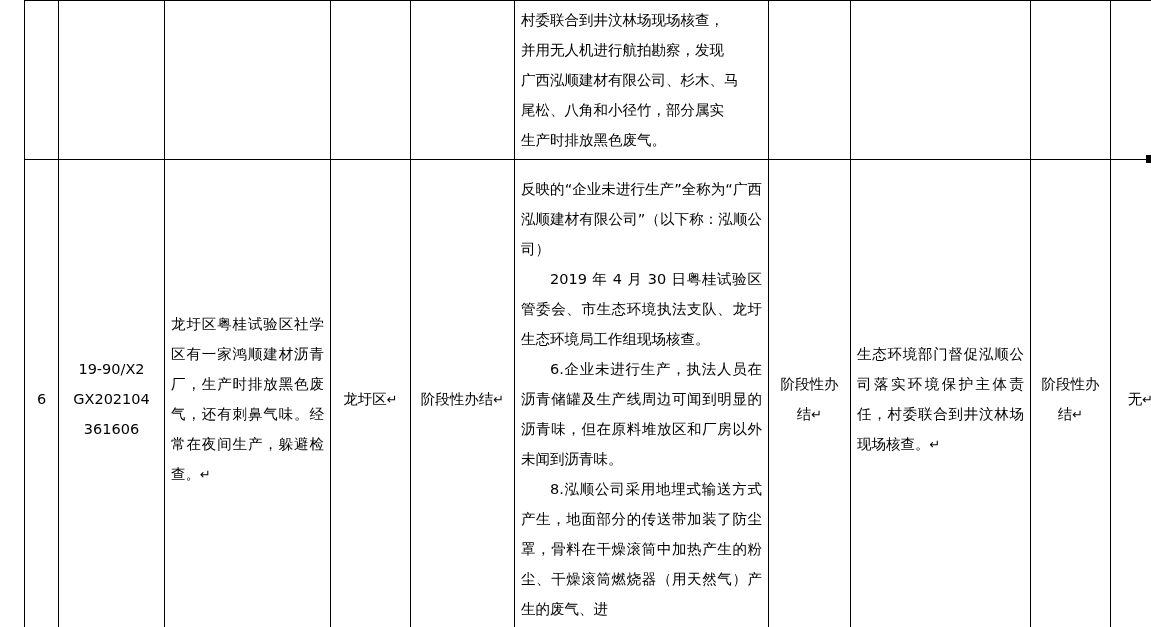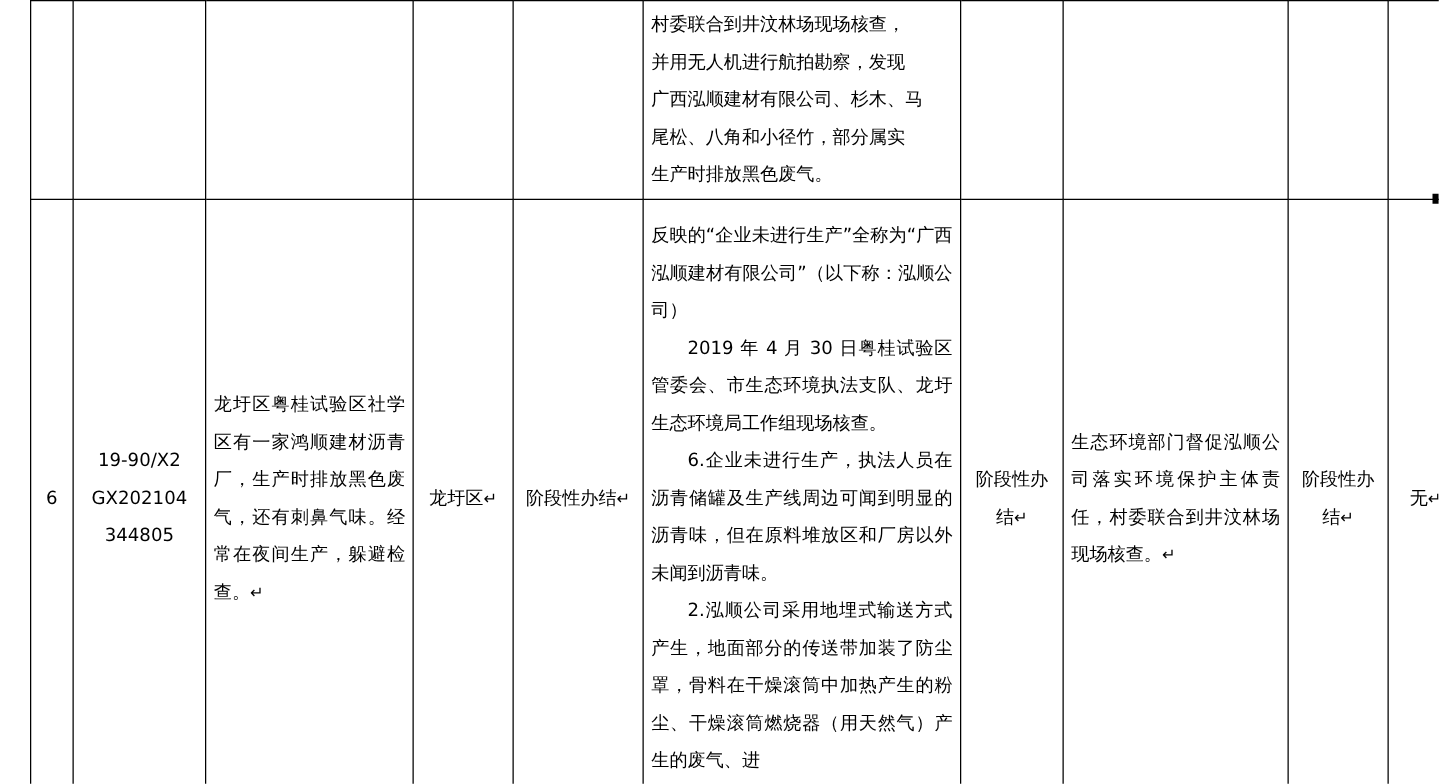--- a/index.html
+++ b/index.html
@@ -121,36 +121,36 @@
         <td></td>
         <td></td>
         <td></td>
         <td></td>
       </tr>
       <tr class="main-row">
         <td class="cell-center">6</td>
         <td class="cell-center code-lines">
           <div>19-90/X2</div>
           <div>GX202104</div>
-          <div>344805</div>
+          <div>361606</div>
         </td>
         <td class="cell-just">
           <span>龙圩区粤桂试验区社学区有一家鸿顺建材沥青厂，生产时排放黑色废气，还有刺鼻气味。经常在夜间生产，躲避检查。</span><span class="pilcrow">↵</span>
         </td>
         <td class="cell-center">
           <span>龙圩区</span><span class="pilcrow">↵</span>
         </td>
         <td class="cell-center">
           <span>阶段性办结</span><span class="pilcrow">↵</span>
         </td>
         <td class="cell-just clip">
           <div class="detail-p">反映的“企业未进行生产”全称为“广西泓顺建材有限公司”（以下称：泓顺公司）</div>
           <div class="detail-p indent">2019 年 4 月 30 日粤桂试验区管委会、市生态环境执法支队、龙圩生态环境局工作组现场核查。</div>
           <div class="detail-p indent">6.企业未进行生产，执法人员在沥青储罐及生产线周边可闻到明显的沥青味，但在原料堆放区和厂房以外未闻到沥青味。</div>
-          <div class="detail-p indent">2.泓顺公司采用地埋式输送方式产生，地面部分的传送带加装了防尘罩，骨料在干燥滚筒中加热产生的粉尘、干燥滚筒燃烧器（用天然气）产生的废气、进</div>
+          <div class="detail-p indent">8.泓顺公司采用地埋式输送方式产生，地面部分的传送带加装了防尘罩，骨料在干燥滚筒中加热产生的粉尘、干燥滚筒燃烧器（用天然气）产生的废气、进</div>
         </td>
         <td class="cell-center">
           <span>阶段性办结</span><span class="pilcrow">↵</span>
         </td>
         <td class="cell-just">
           <span>生态环境部门督促泓顺公司落实环境保护主体责任，村委联合到井汶林场现场核查。</span><span class="pilcrow">↵</span>
         </td>
         <td class="cell-center">
           <span>阶段性办结</span><span class="pilcrow">↵</span>
         </td>

